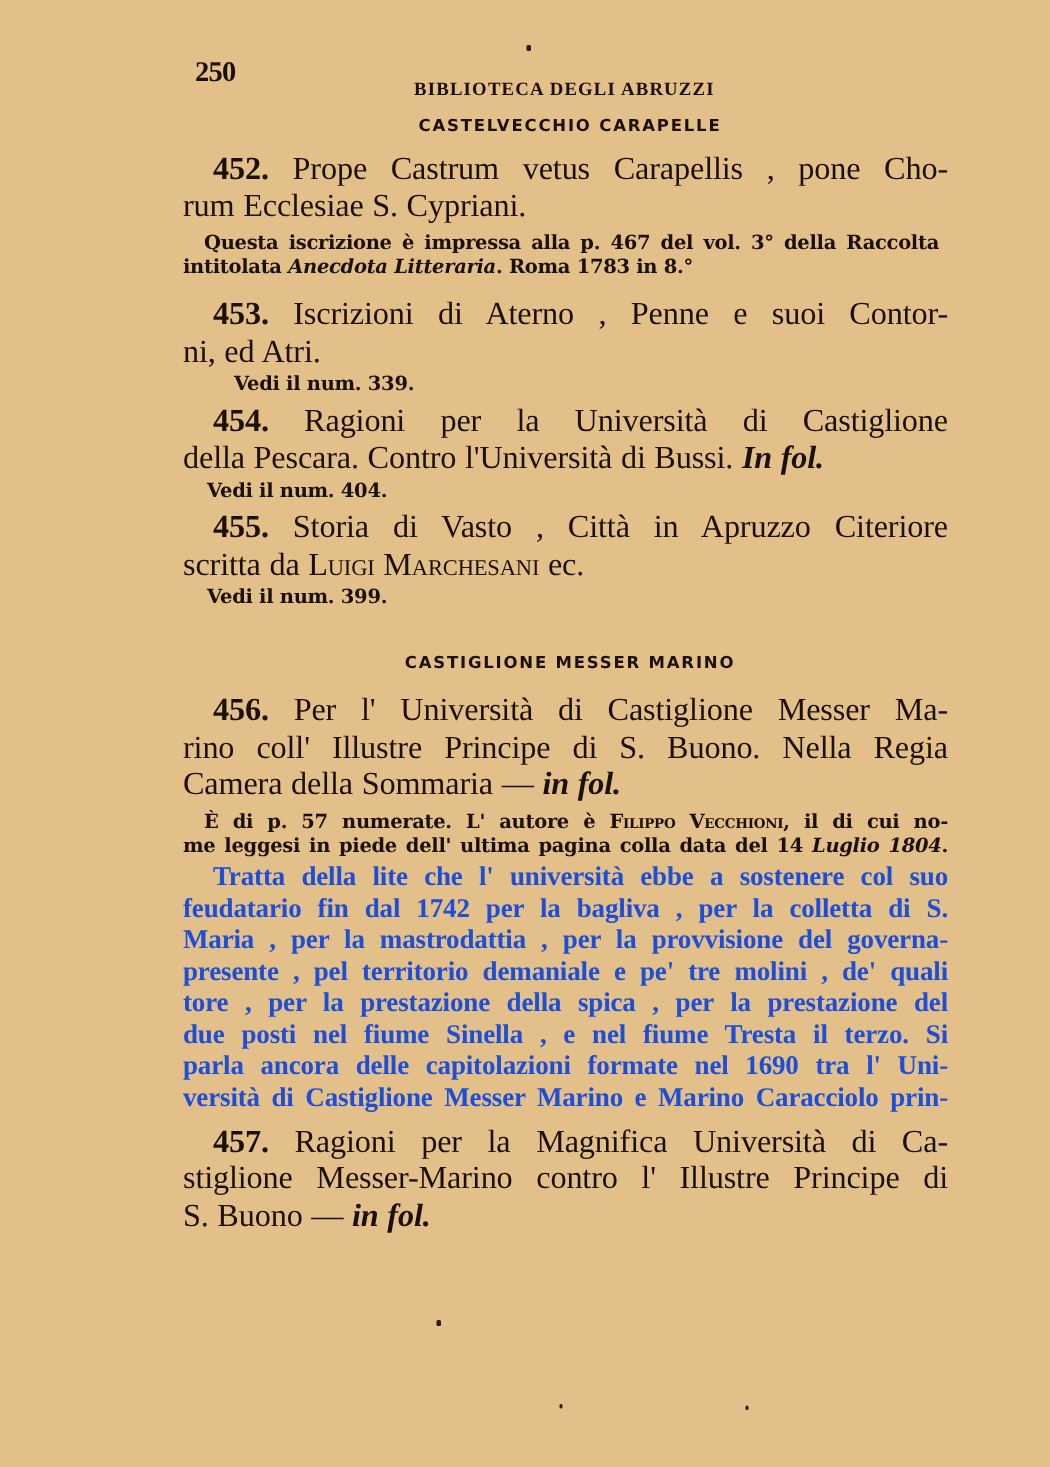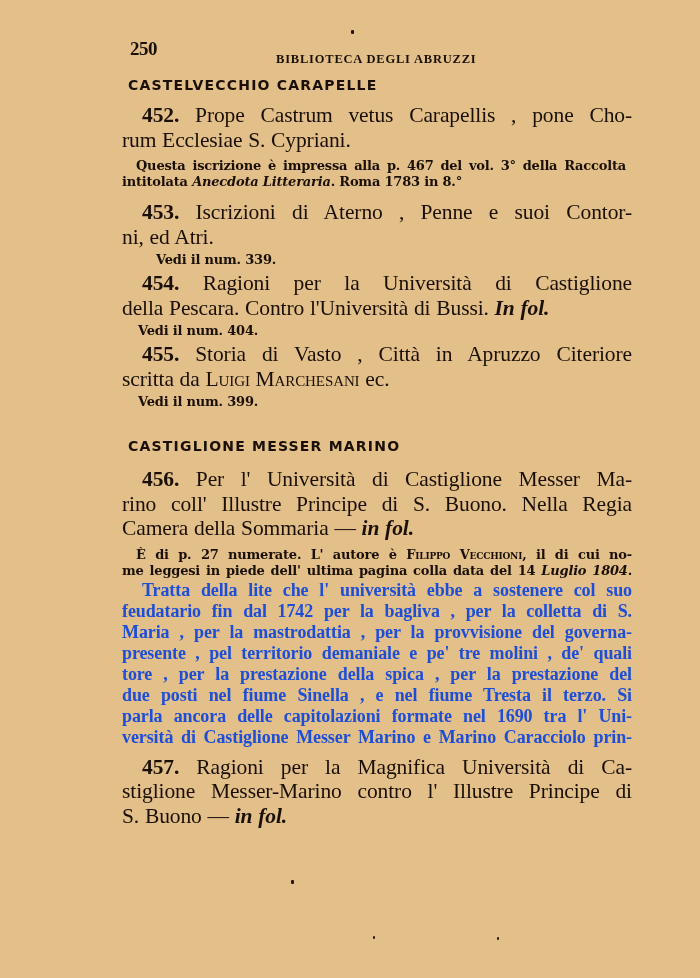--- a/index.html
+++ b/index.html
@@ -37,23 +37,24 @@
     .running-title {
       position: absolute;
       left: 154px;
       top: 16px;
       font-family: "Liberation Serif", serif;
       font-weight: bold;
       font-size: 12.5px;
       letter-spacing: 0.8px;
     }
     .section-head {
+      text-align: center;
       font-family: "DejaVu Sans", sans-serif;
       font-weight: bold;
-      font-size: 14px;
+      font-size: 11px;
       letter-spacing: 1.2px;
       margin-left: 6px;
     }
     .entry {
       font-family: "Liberation Serif", serif;
       font-size: 21.5px;
       line-height: 24.5px;
       text-align: justify;
       text-align-last: left;
       letter-spacing: -0.1px;
@@ -157,21 +158,21 @@
   <div class="note indent" style="margin-top:3px; padding-left:16px;">Vedi il num. 399.</div>
 
   <div class="section-head" style="margin-top:28px;">CASTIGLIONE MESSER MARINO</div>
 
   <div class="entry" style="margin-top:13px;">
     <span class="justify-line"><span class="num">456.</span> <span>Per l' Università di Castiglione Messer Ma-</span></span>
     <span class="justify-line">rino coll' Illustre Principe di S. Buono. Nella Regia</span>
     <span class="last-line"><span>Camera della Sommaria — </span><span class="it">in fol.</span></span>
   </div>
   <div class="note" style="margin-top:6px;">
-    <span class="justify-line" style="padding-left:14px;"><span>È di p. 27 numerate. L' autore è </span><span class="sc">Filippo Vecchioni</span><span>, il di cui no-</span></span>
+    <span class="justify-line" style="padding-left:14px;"><span>È di p. 57 numerate. L' autore è </span><span class="sc">Filippo Vecchioni</span><span>, il di cui no-</span></span>
     <span class="justify-line"><span>me leggesi in piede dell' ultima pagina colla data del 14 </span><span class="it">Luglio 1804</span><span>.</span></span>
   </div>
   <div class="body-text" style="margin-top:1px; text-indent:0;">
     <span class="justify-line" style="padding-left:20px;">Tratta della lite che l' università ebbe a sostenere col suo</span>
     <span class="justify-line">feudatario fin dal 1742 per la bagliva , per la colletta di S.</span>
     <span class="justify-line">Maria , per la mastrodattia , per la provvisione del governa-</span>
     <span class="justify-line">presente , pel territorio demaniale e pe' tre molini , de' quali</span>
     <span class="justify-line">tore , per la prestazione della spica , per la prestazione del</span>
     <span class="justify-line">due posti nel fiume Sinella , e nel fiume Tresta il terzo. Si</span>
     <span class="justify-line">parla ancora delle capitolazioni formate nel 1690 tra l' Uni-</span>

